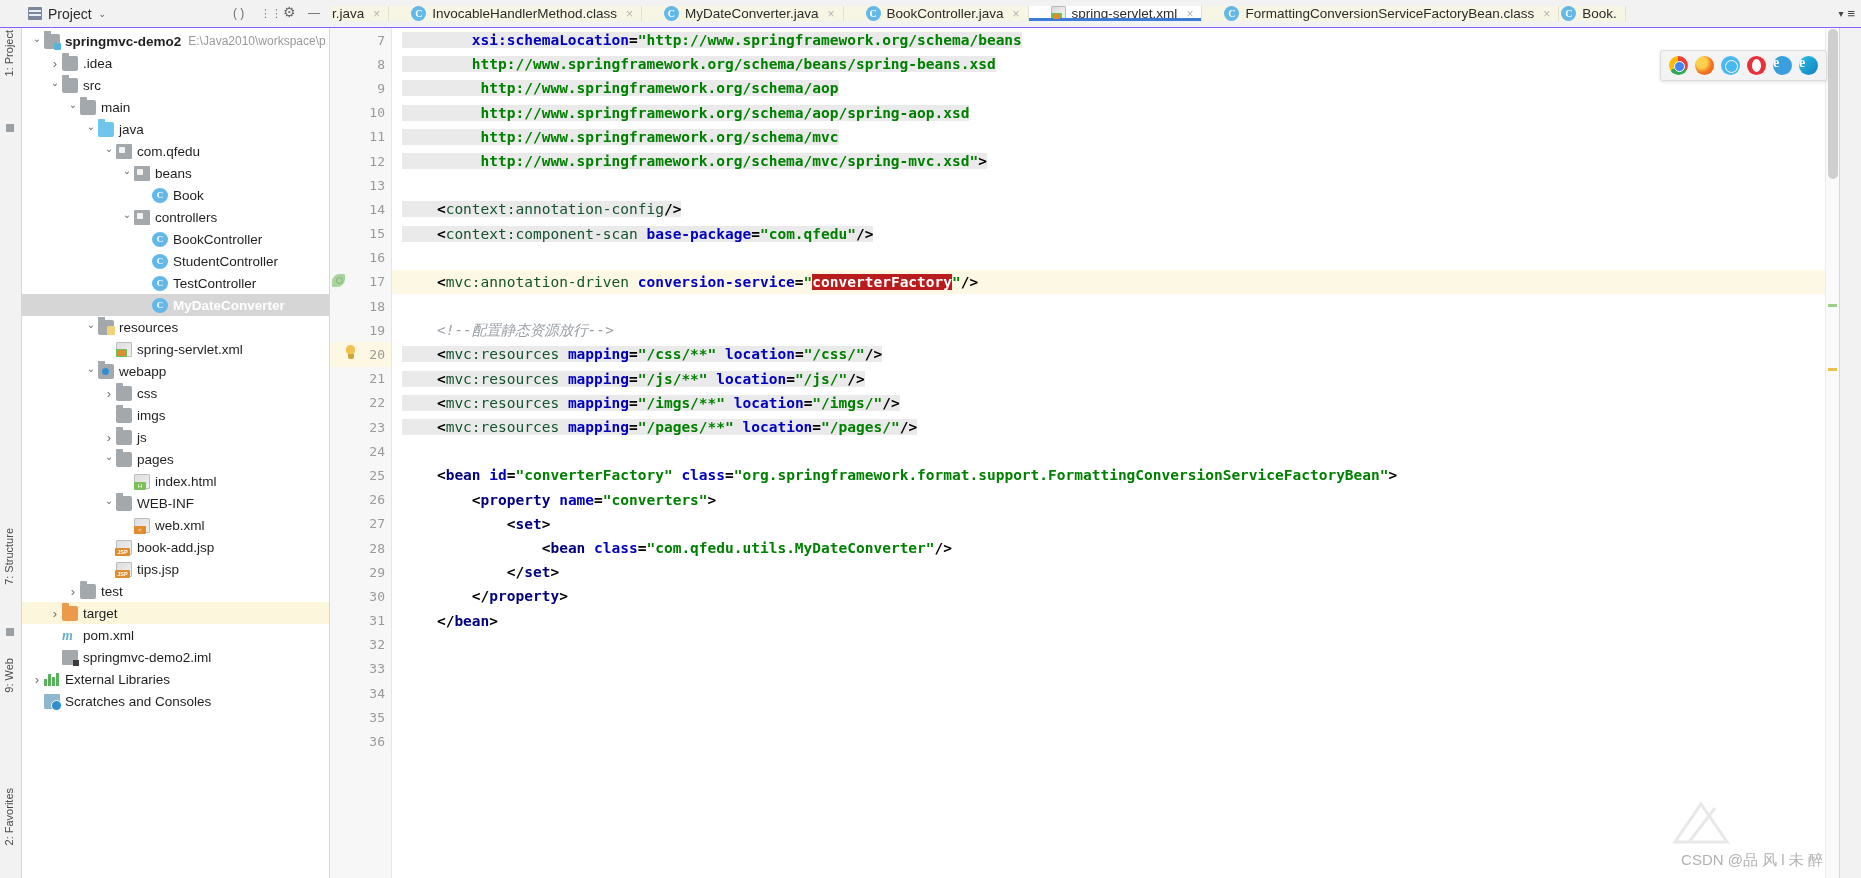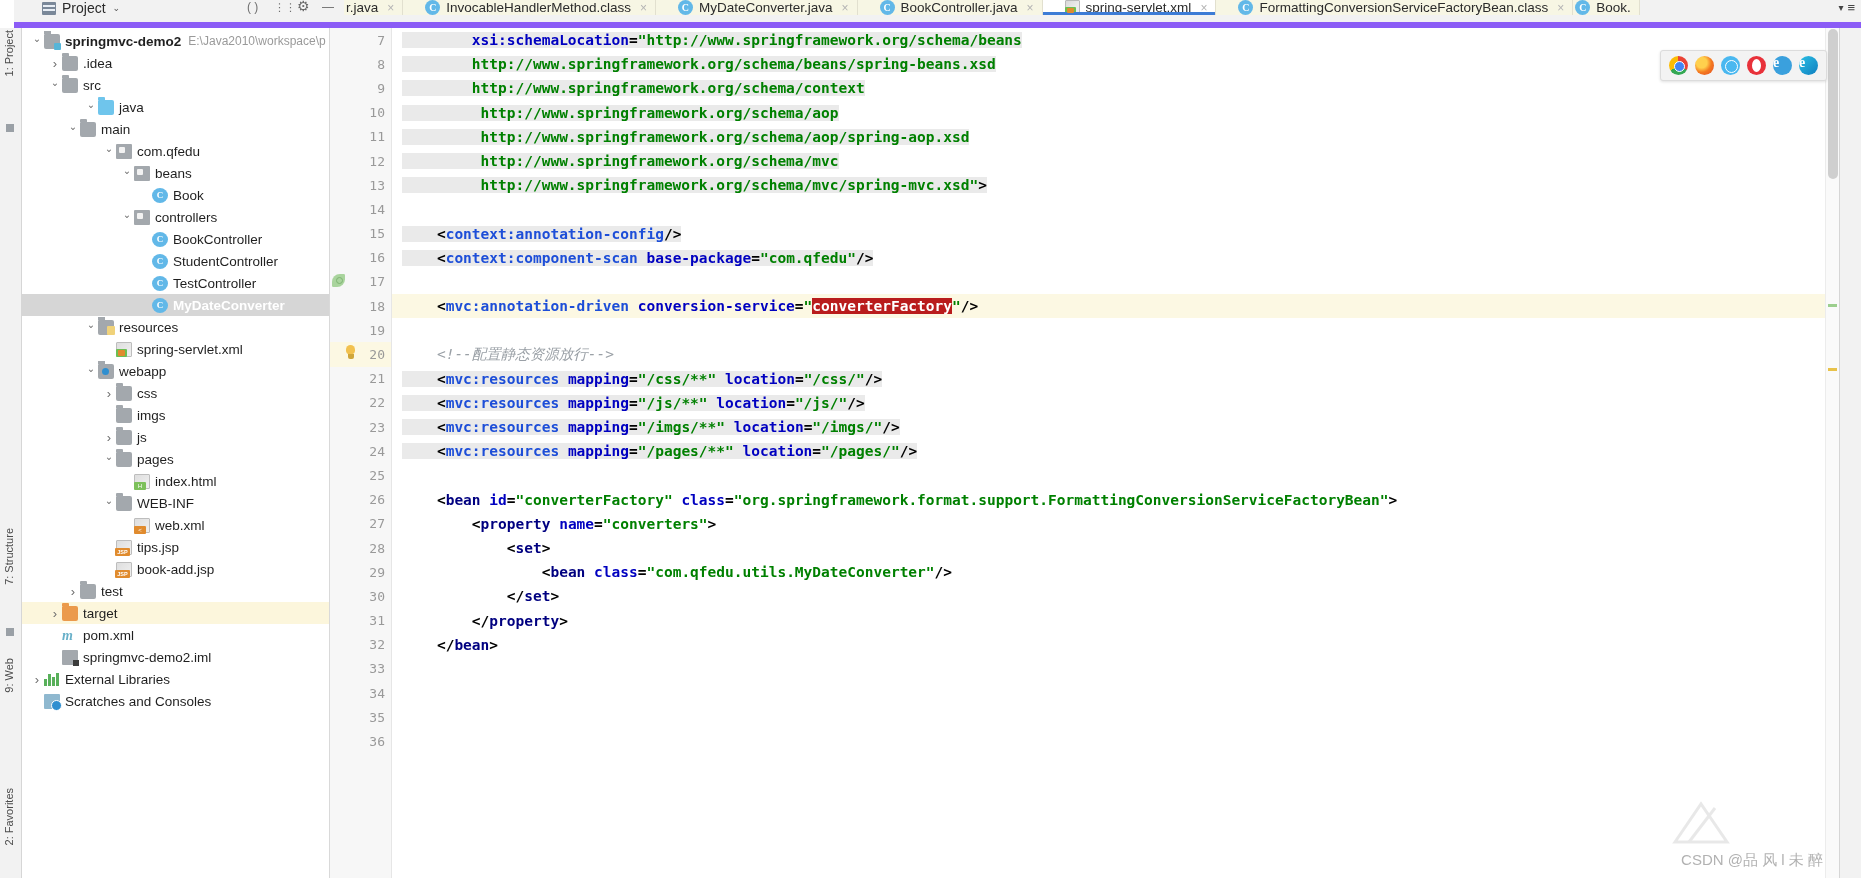--- a/index.html
+++ b/index.html
@@ -5,22 +5,22 @@
   * { box-sizing: border-box; margin:0; padding:0; }
   html,body {
     width:1861px; height:878px; overflow:hidden;
     background:#ffffff;
     font-family:"Liberation Sans", sans-serif;
     font-size:13px; color:#2b2b2b;
   }
   .app { position:relative; width:1861px; height:878px; display:flex; flex-direction:column; }
 
   
-  .topbar { height:28px; display:flex; align-items:flex-start; background:#f2f2f2;
-            border-bottom:6px solid #8b5cf6; flex:0 0 28px;margin-left:14px; }
+  .topbar { height:28px; display:flex; align-items:center; background:#f2f2f2;
+            border-bottom:1px solid #8b5cf6; flex:0 0 28px; }
   .toolwin-head { width:330px; display:flex; align-items:center; gap:6px;
                   padding-left:28px; background:#f2f2f2; position:relative; }
   .proj-icon { width:14px; height:13px; background:#7a8899; border-radius:1px;
                position:relative; display:inline-block; }
   .proj-icon:after { content:""; position:absolute; left:1px; top:3px; width:12px; height:2px;
                      background:#e8eef5; box-shadow:0 4px 0 #e8eef5; }
   .proj-label { font-size:14px; color:#2b2b2b; }
   .chev { font-size:9px; color:#555; margin-left:1px; }
   .tw-btns { margin-left:auto; display:flex; align-items:center; gap:9px; padding-right:6px; }
   .tw-btn { width:16px; height:16px; position:relative; opacity:.75; }
@@ -160,21 +160,21 @@
   .leaf { position:absolute; left:2px; top:4px; width:13px; height:13px;
           background:#9ccf8e; border-radius:60% 10% 60% 10%; opacity:.85; }
   .leaf:after { content:""; position:absolute; left:4px; top:3px; width:5px; height:5px;
                 border:1.2px solid #6aa85c; border-radius:50%; }
 
   .code { flex:1; position:relative; overflow:hidden;
           font-family:"DejaVu Sans Mono", monospace; font-size:14.5px; padding-top:0; }
   .cl { height:24.2px; line-height:24.2px; white-space:pre; padding-left:10px; }
   .cl.cur { background:#fcf8e3; }
   .tag   { color:#000080; font-weight:bold;text-align:right; }
-  .tagns { color:#1d4ed8; font-weight:bold; }
+  .tagns { color:#14532d; font-weight:normal; }
   .attr  { color:#0000c0; font-weight:bold; }
   .str   { color:#008000; font-weight:bold; }
   .punct { color:#000000; font-weight:bold; }
   .cmt   { color:#9aa0a6; font-style:italic; }
   .hlbg  { background:#eaeaea; }
   .sel   { background:#b91c1c; color:#ffffff; font-weight:bold; }
 
   
   .browsers { position:absolute; right:12px; top:22px; display:flex; gap:7px;
               align-items:center; background:#f3f3f3; border:1px solid #dcdcdc;
@@ -295,32 +295,32 @@
           <span class="nicon f-grey"></span>
             <span class="">.idea</span>
 
           </div>
         <div class="node " style="padding-left:26px">
             <span class="arrow down"></span>
           <span class="nicon f-grey"></span>
             <span class="">src</span>
 
           </div>
+        <div class="node " style="padding-left:44px">
+            <span class="arrow down"></span>
+          <span class="nicon f-grey"></span>
+            <span class="">main</span>
+
+          </div>
         <div class="node " style="padding-left:62px">
             <span class="arrow down"></span>
           <span class="nicon f-blue"></span>
             <span class="">java</span>
 
           </div>
-        <div class="node " style="padding-left:44px">
-            <span class="arrow down"></span>
-          <span class="nicon f-grey"></span>
-            <span class="">main</span>
-
-          </div>
         <div class="node " style="padding-left:80px">
             <span class="arrow down"></span>
           <span class="nicon f-pkg"></span>
             <span class="">com.qfedu</span>
 
           </div>
         <div class="node " style="padding-left:98px">
             <span class="arrow down"></span>
           <span class="nicon f-pkg"></span>
             <span class="">beans</span>
@@ -418,27 +418,27 @@
           </div>
         <div class="node " style="padding-left:98px">
             <span class="arrow"></span>
           <span class="nicon ff-webxml"></span>
             <span class="">web.xml</span>
 
           </div>
         <div class="node " style="padding-left:80px">
             <span class="arrow"></span>
           <span class="nicon ff-jsp"></span>
+            <span class="">book-add.jsp</span>
+
+          </div>
+        <div class="node " style="padding-left:80px">
+            <span class="arrow"></span>
+          <span class="nicon ff-jsp"></span>
             <span class="">tips.jsp</span>
-
-          </div>
-        <div class="node " style="padding-left:80px">
-            <span class="arrow"></span>
-          <span class="nicon ff-jsp"></span>
-            <span class="">book-add.jsp</span>
 
           </div>
         <div class="node " style="padding-left:44px">
             <span class="arrow right"></span>
           <span class="nicon f-grey"></span>
             <span class="">test</span>
 
           </div>
         <div class="node hl" style="padding-left:26px">
             <span class="arrow right"></span>
@@ -596,21 +596,20 @@
 
    </div>
           <div class="gline ">
      <span>36</span>
 
    </div>
         </div>
       <div class="code" id="code">
           <div class="cl "><span class=" hlbg">        </span><span class="attr hlbg">xsi:schemaLocation</span><span class="punct hlbg">=</span><span class="str hlbg">"http://www.springframework.org/schema/beans</span></div>
           <div class="cl "><span class="str hlbg">        http://www.springframework.org/schema/beans/spring-beans.xsd</span></div>
-          <div class="cl "><span class="str hlbg">        http://www.springframework.org/schema/context</span></div>
           <div class="cl "><span class="str hlbg">         http://www.springframework.org/schema/aop</span></div>
           <div class="cl "><span class="str hlbg">         http://www.springframework.org/schema/aop/spring-aop.xsd</span></div>
           <div class="cl "><span class="str hlbg">         http://www.springframework.org/schema/mvc</span></div>
           <div class="cl "><span class="str hlbg">         http://www.springframework.org/schema/mvc/spring-mvc.xsd"</span><span class="punct hlbg">&gt;</span></div>
           <div class="cl ">&nbsp;</div>
           <div class="cl "><span class=" hlbg">    </span><span class="punct hlbg">&lt;</span><span class="tagns hlbg">context:annotation-config</span><span class="punct hlbg">/&gt;</span></div>
           <div class="cl "><span class=" hlbg">    </span><span class="punct hlbg">&lt;</span><span class="tagns hlbg">context:component-scan</span><span class=" hlbg"> </span><span class="attr hlbg">base-package</span><span class="punct hlbg">=</span><span class="str hlbg">"com.qfedu"</span><span class="punct hlbg">/&gt;</span></div>
           <div class="cl ">&nbsp;</div>
           <div class="cl cur"><span class=" ">    </span><span class="punct ">&lt;</span><span class="tagns ">mvc:annotation-driven</span><span class=" "> </span><span class="attr ">conversion-service</span><span class="punct ">=</span><span class="str ">"</span><span class="sel ">converterFactory</span><span class="str ">"</span><span class="punct ">/&gt;</span></div>
           <div class="cl ">&nbsp;</div>

